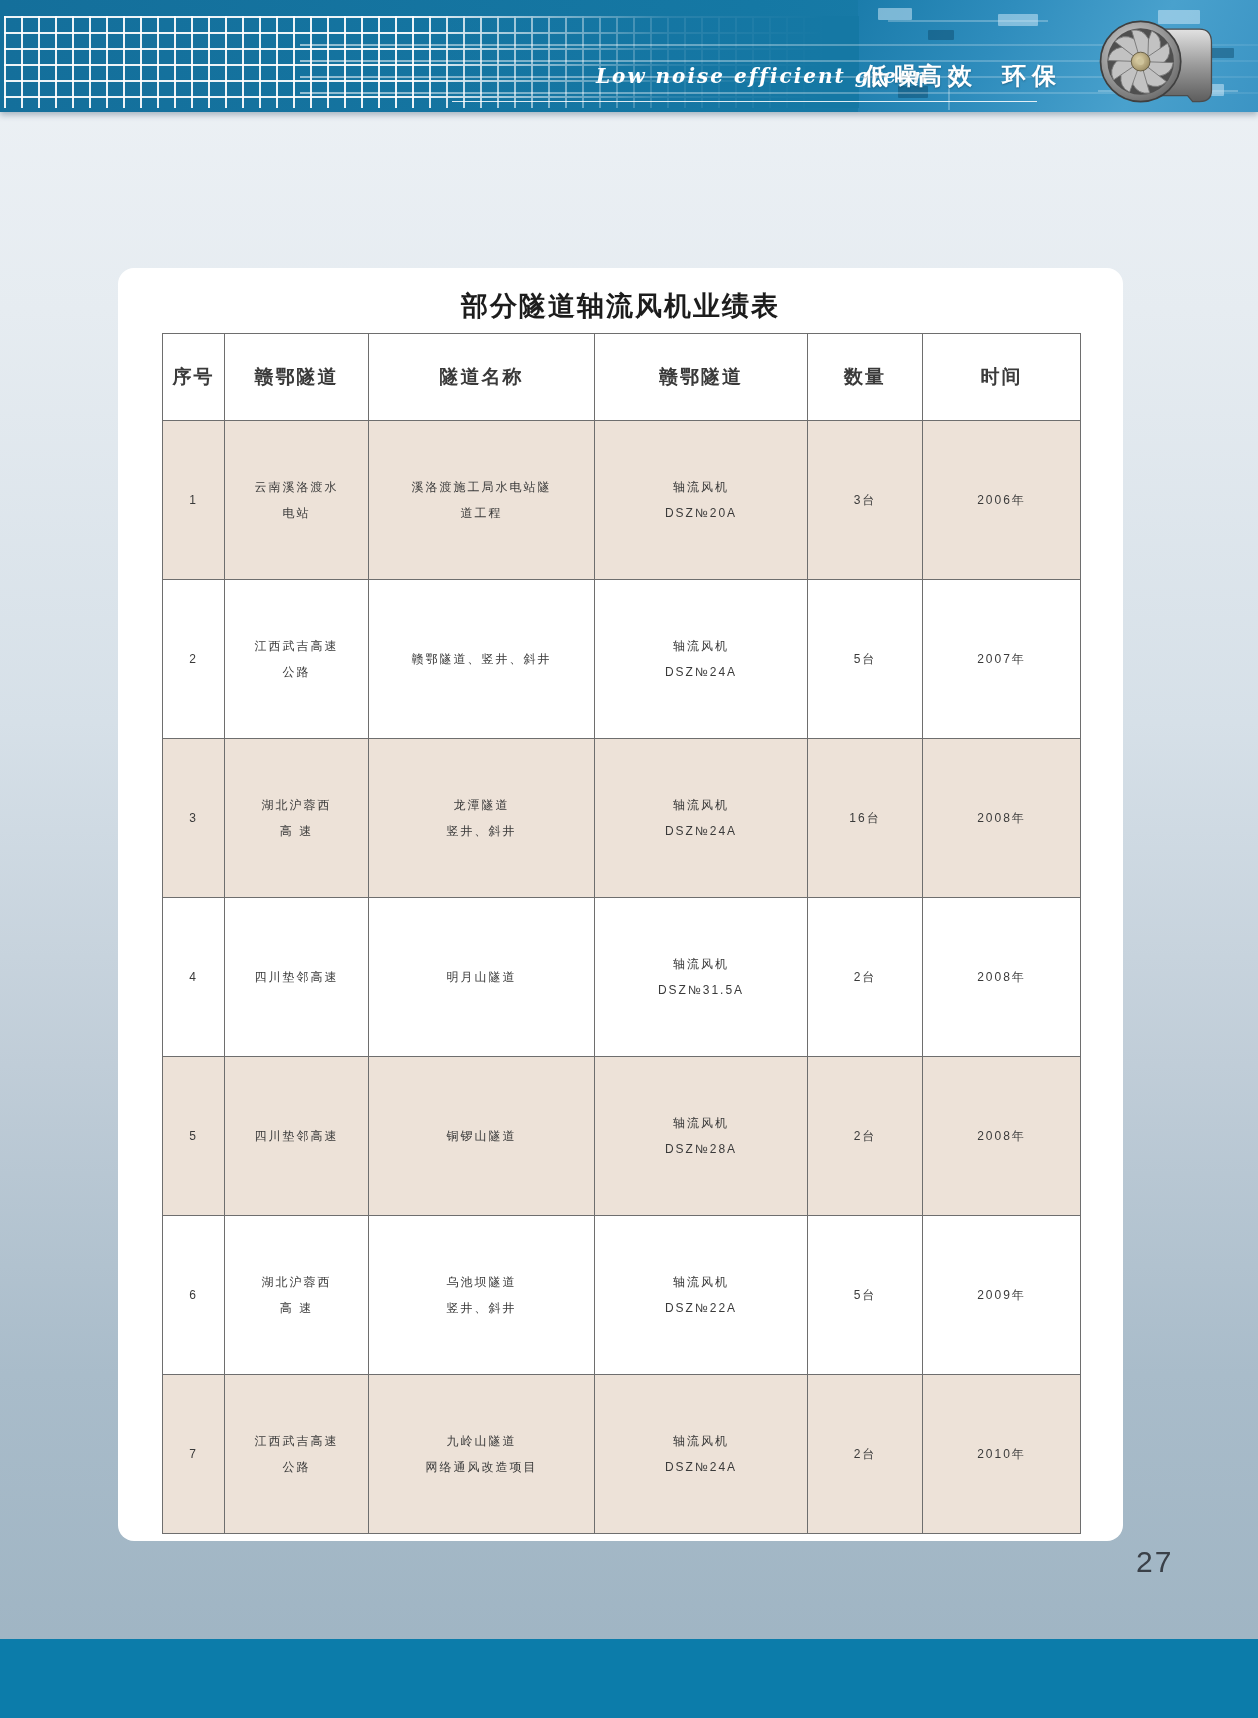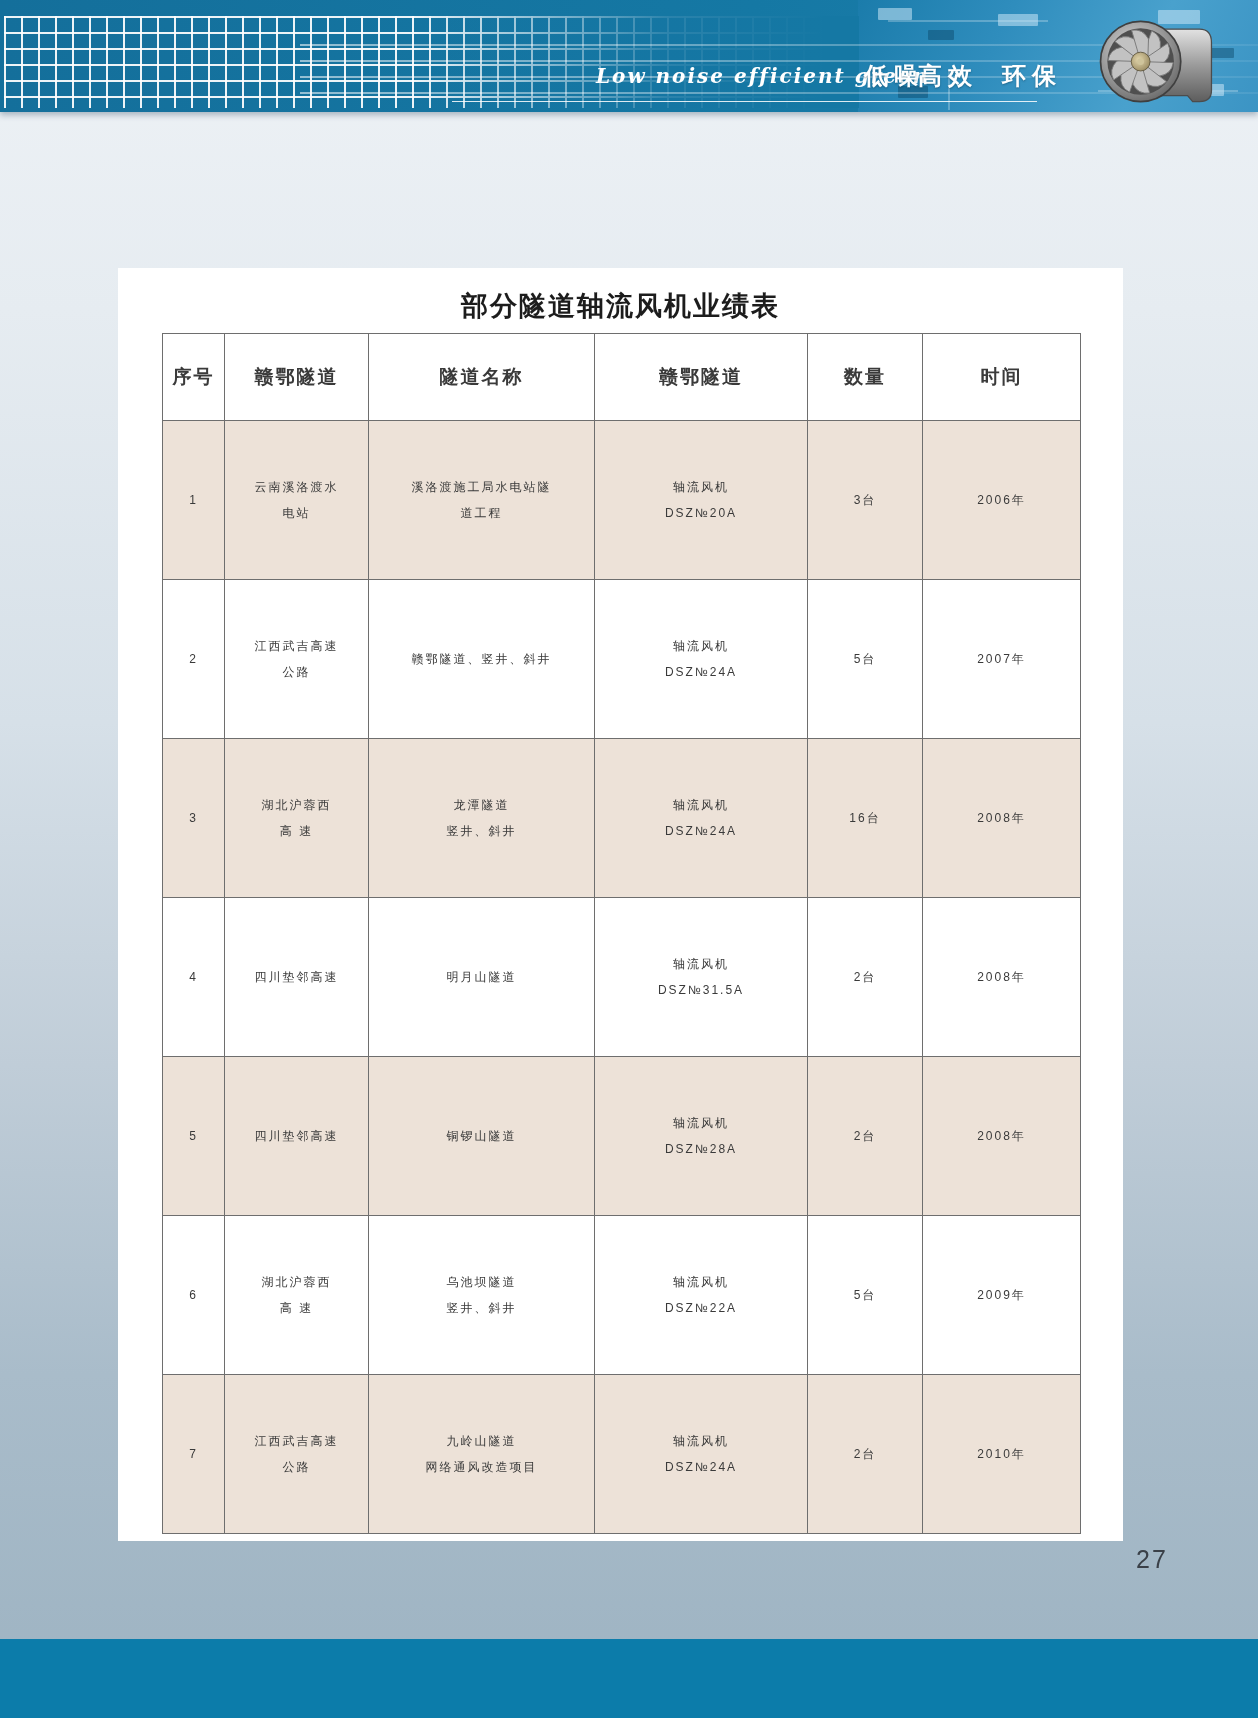--- a/index.html
+++ b/index.html
@@ -27,34 +27,34 @@
     background:linear-gradient(to right,rgba(255,255,255,.55),rgba(255,255,255,.08));}
   .underline{position:absolute;left:452px;top:101px;width:585px;height:1px;background:rgba(255,255,255,.85);}
   .tagline-en{position:absolute;left:596px;top:64px;color:#ffffff;
     font-family:"DejaVu Serif", serif;font-style:italic;font-weight:bold;
     font-size:20px;letter-spacing:2px;white-space:nowrap;}
   .tag-zh{position:absolute;top:60px;color:#ffffff;font-size:24px;font-weight:bold;
     letter-spacing:6px;white-space:nowrap;text-shadow:0 1px 2px rgba(0,40,60,.4);}
   .zh1{left:864px}.zh2{left:918px}.zh3{left:1002px}
   .fan{position:absolute;left:1092px;top:14px;width:128px;height:96px;}
   
-  .card{position:absolute;left:118px;top:268px;width:1005px;height:1273px;background:#ffffff;}
+  .card{position:absolute;left:118px;top:268px;width:1005px;height:1273px;background:#ffffff;border-radius:16px;}
   .doc-title{margin:0;padding-top:20px;text-align:center;font-size:27px;font-weight:bold;
     color:#1c1c1c;letter-spacing:2px;}
   table.perf{position:absolute;left:44px;top:65px;border-collapse:collapse;table-layout:fixed;
     width:918px;}
   .perf th,.perf td{border:1px solid #6e6e6e;text-align:center;vertical-align:middle;
     color:#3a3a3a;letter-spacing:2px;white-space:pre-line;line-height:2.2;}
   .perf th{height:84px;font-size:19px;font-weight:bold;background:#ffffff;margin-left:12px;}
   .perf td{height:156px;font-size:12px;font-weight:normal;}
   .perf tr.shaded td{background:#ede2d8;}
   .w-no{width:62px}.w-proj{width:144px}.w-tun{width:226px}.w-mod{width:213px}
   .w-qty{width:115px}.w-time{width:158px}
   
-  .page-number{position:absolute;left:1136px;top:1545px;font-size:25px;color:#3a4048;letter-spacing:2px;}
+  .page-number{position:absolute;left:1136px;top:1545px;font-size:30px;color:#3a4048;letter-spacing:2px;}
   .footer-bar{position:absolute;left:0;bottom:0;width:1258px;height:79px;background:#0c7caa;}
 </style>
 </head>
 <body>
 
 <div class="header-band">
   <div class="circuit">
     <div class="trace" style="left:30px;top:20px;width:160px;height:2px"></div>
     <div class="trace" style="left:90px;top:70px;width:2px;height:40px"></div>
     <div class="trace" style="left:240px;top:90px;width:140px;height:2px"></div>

